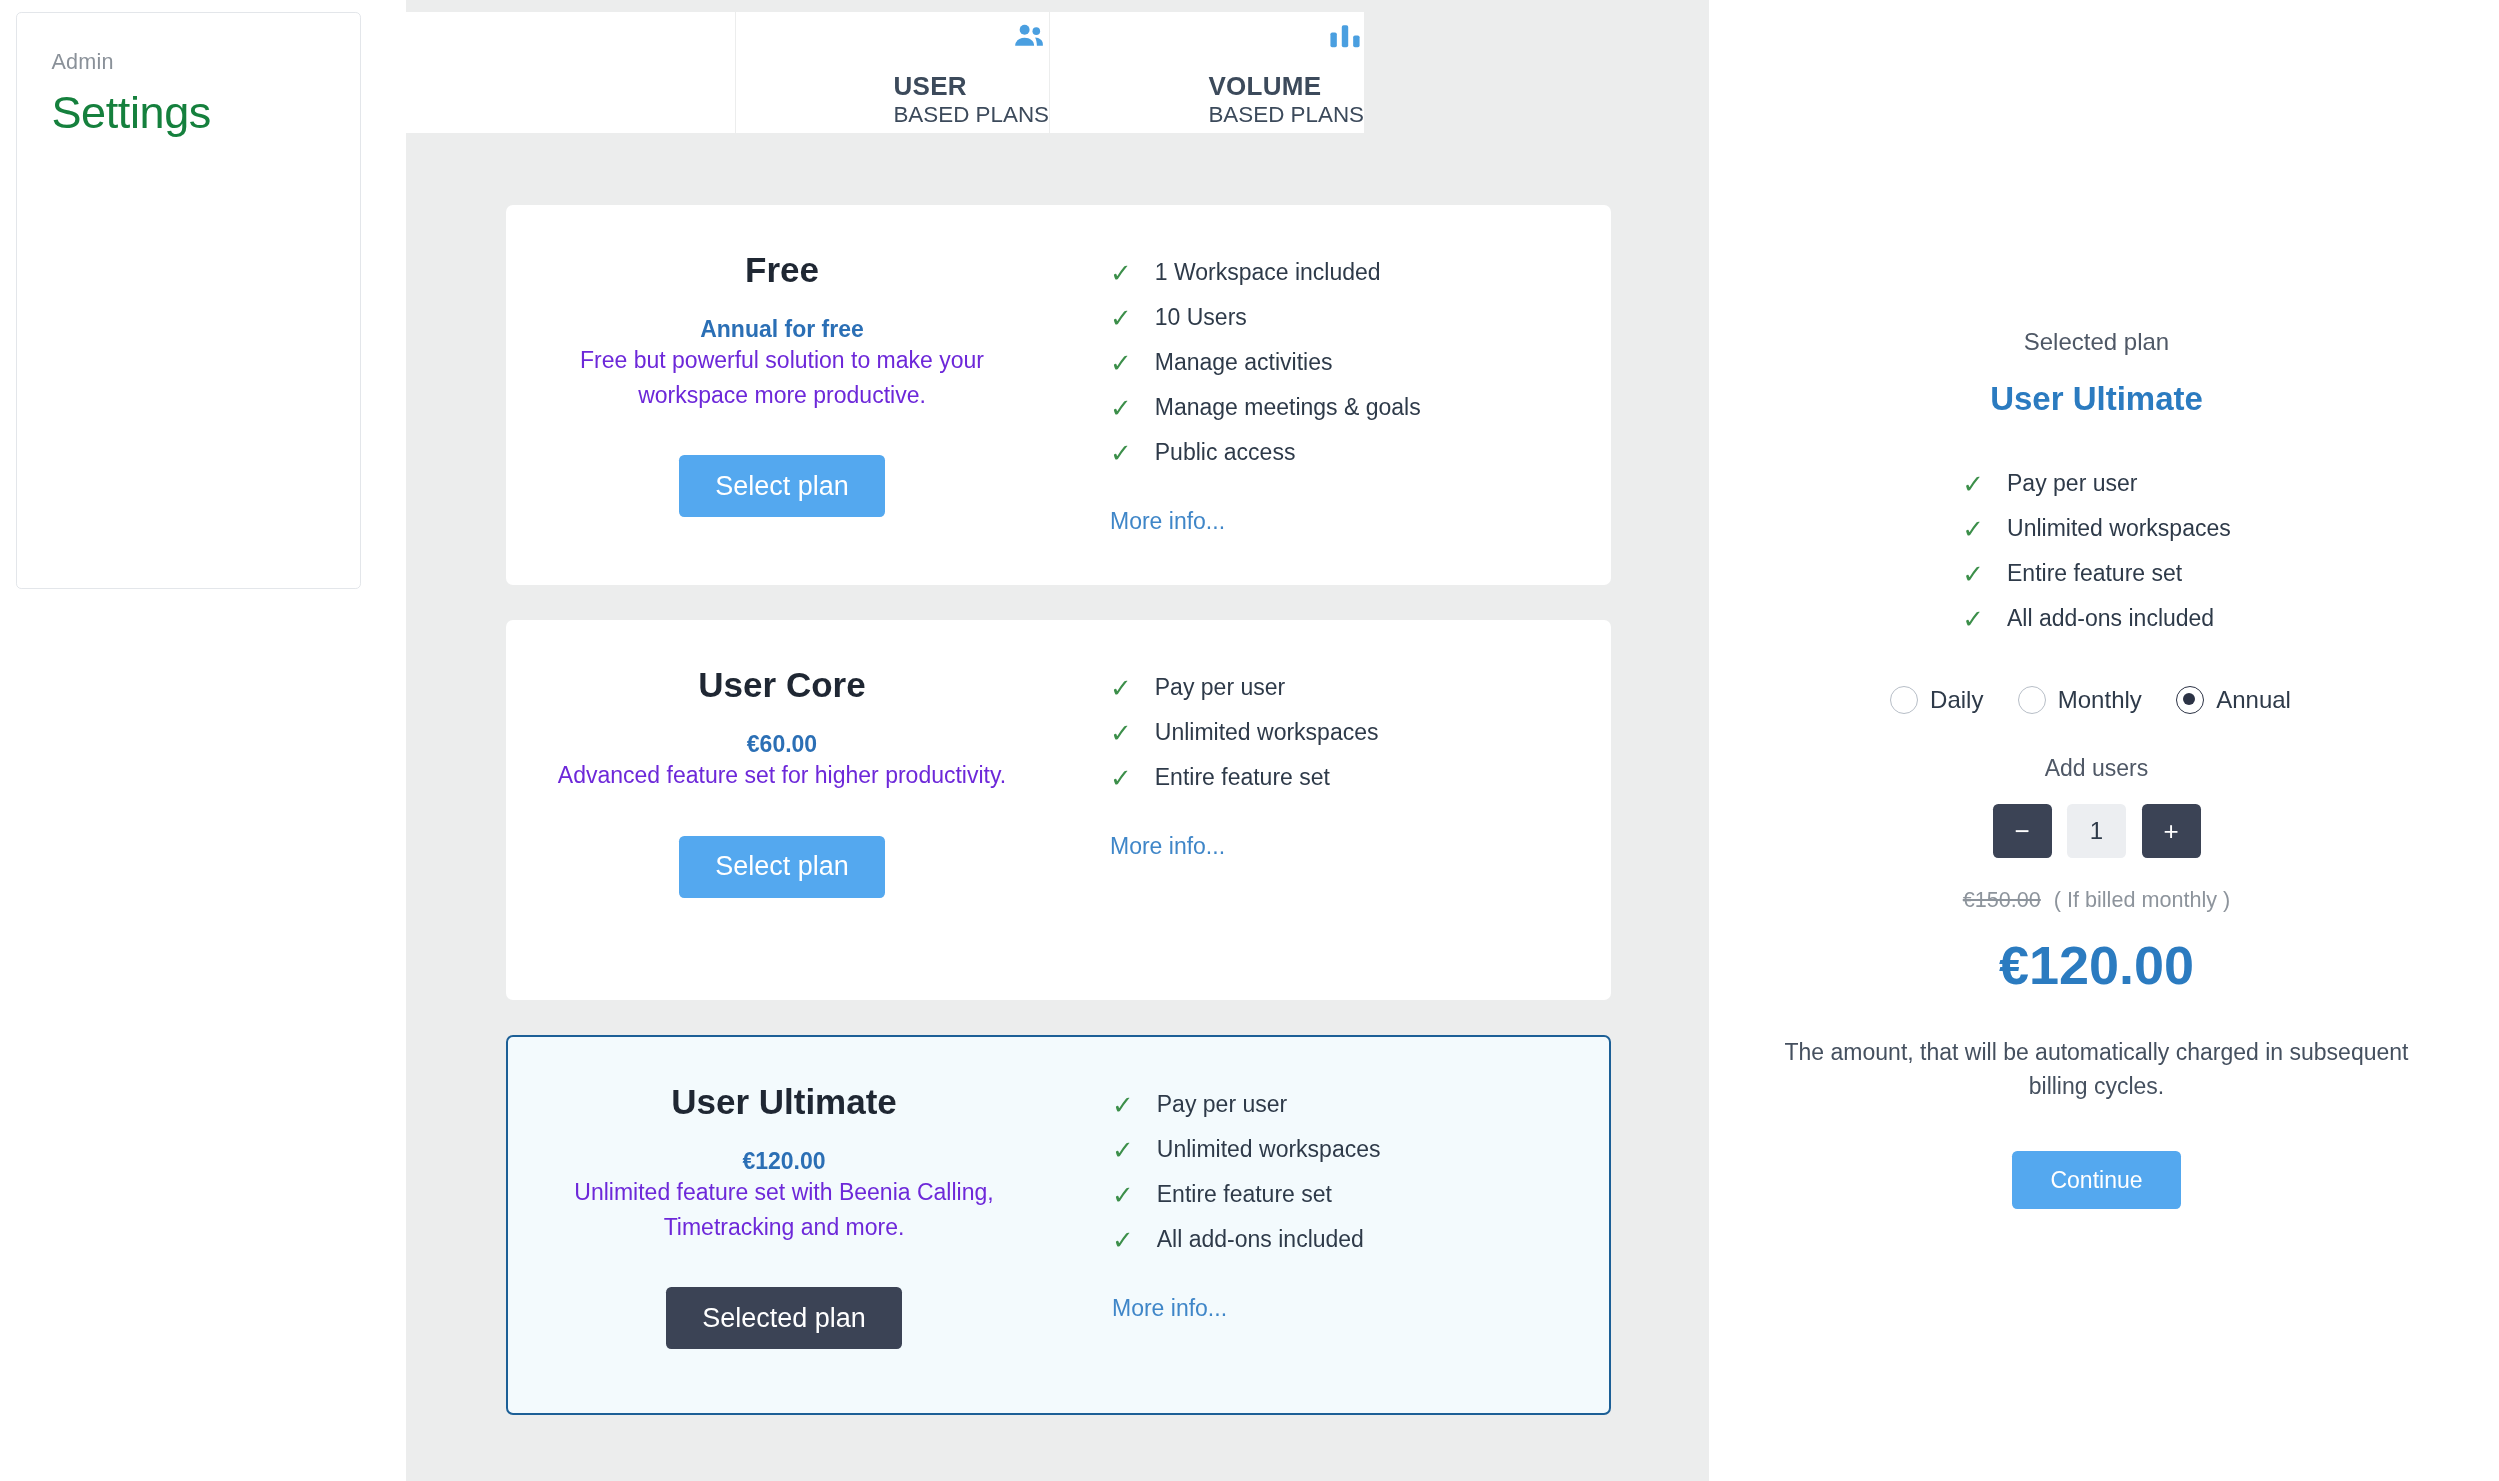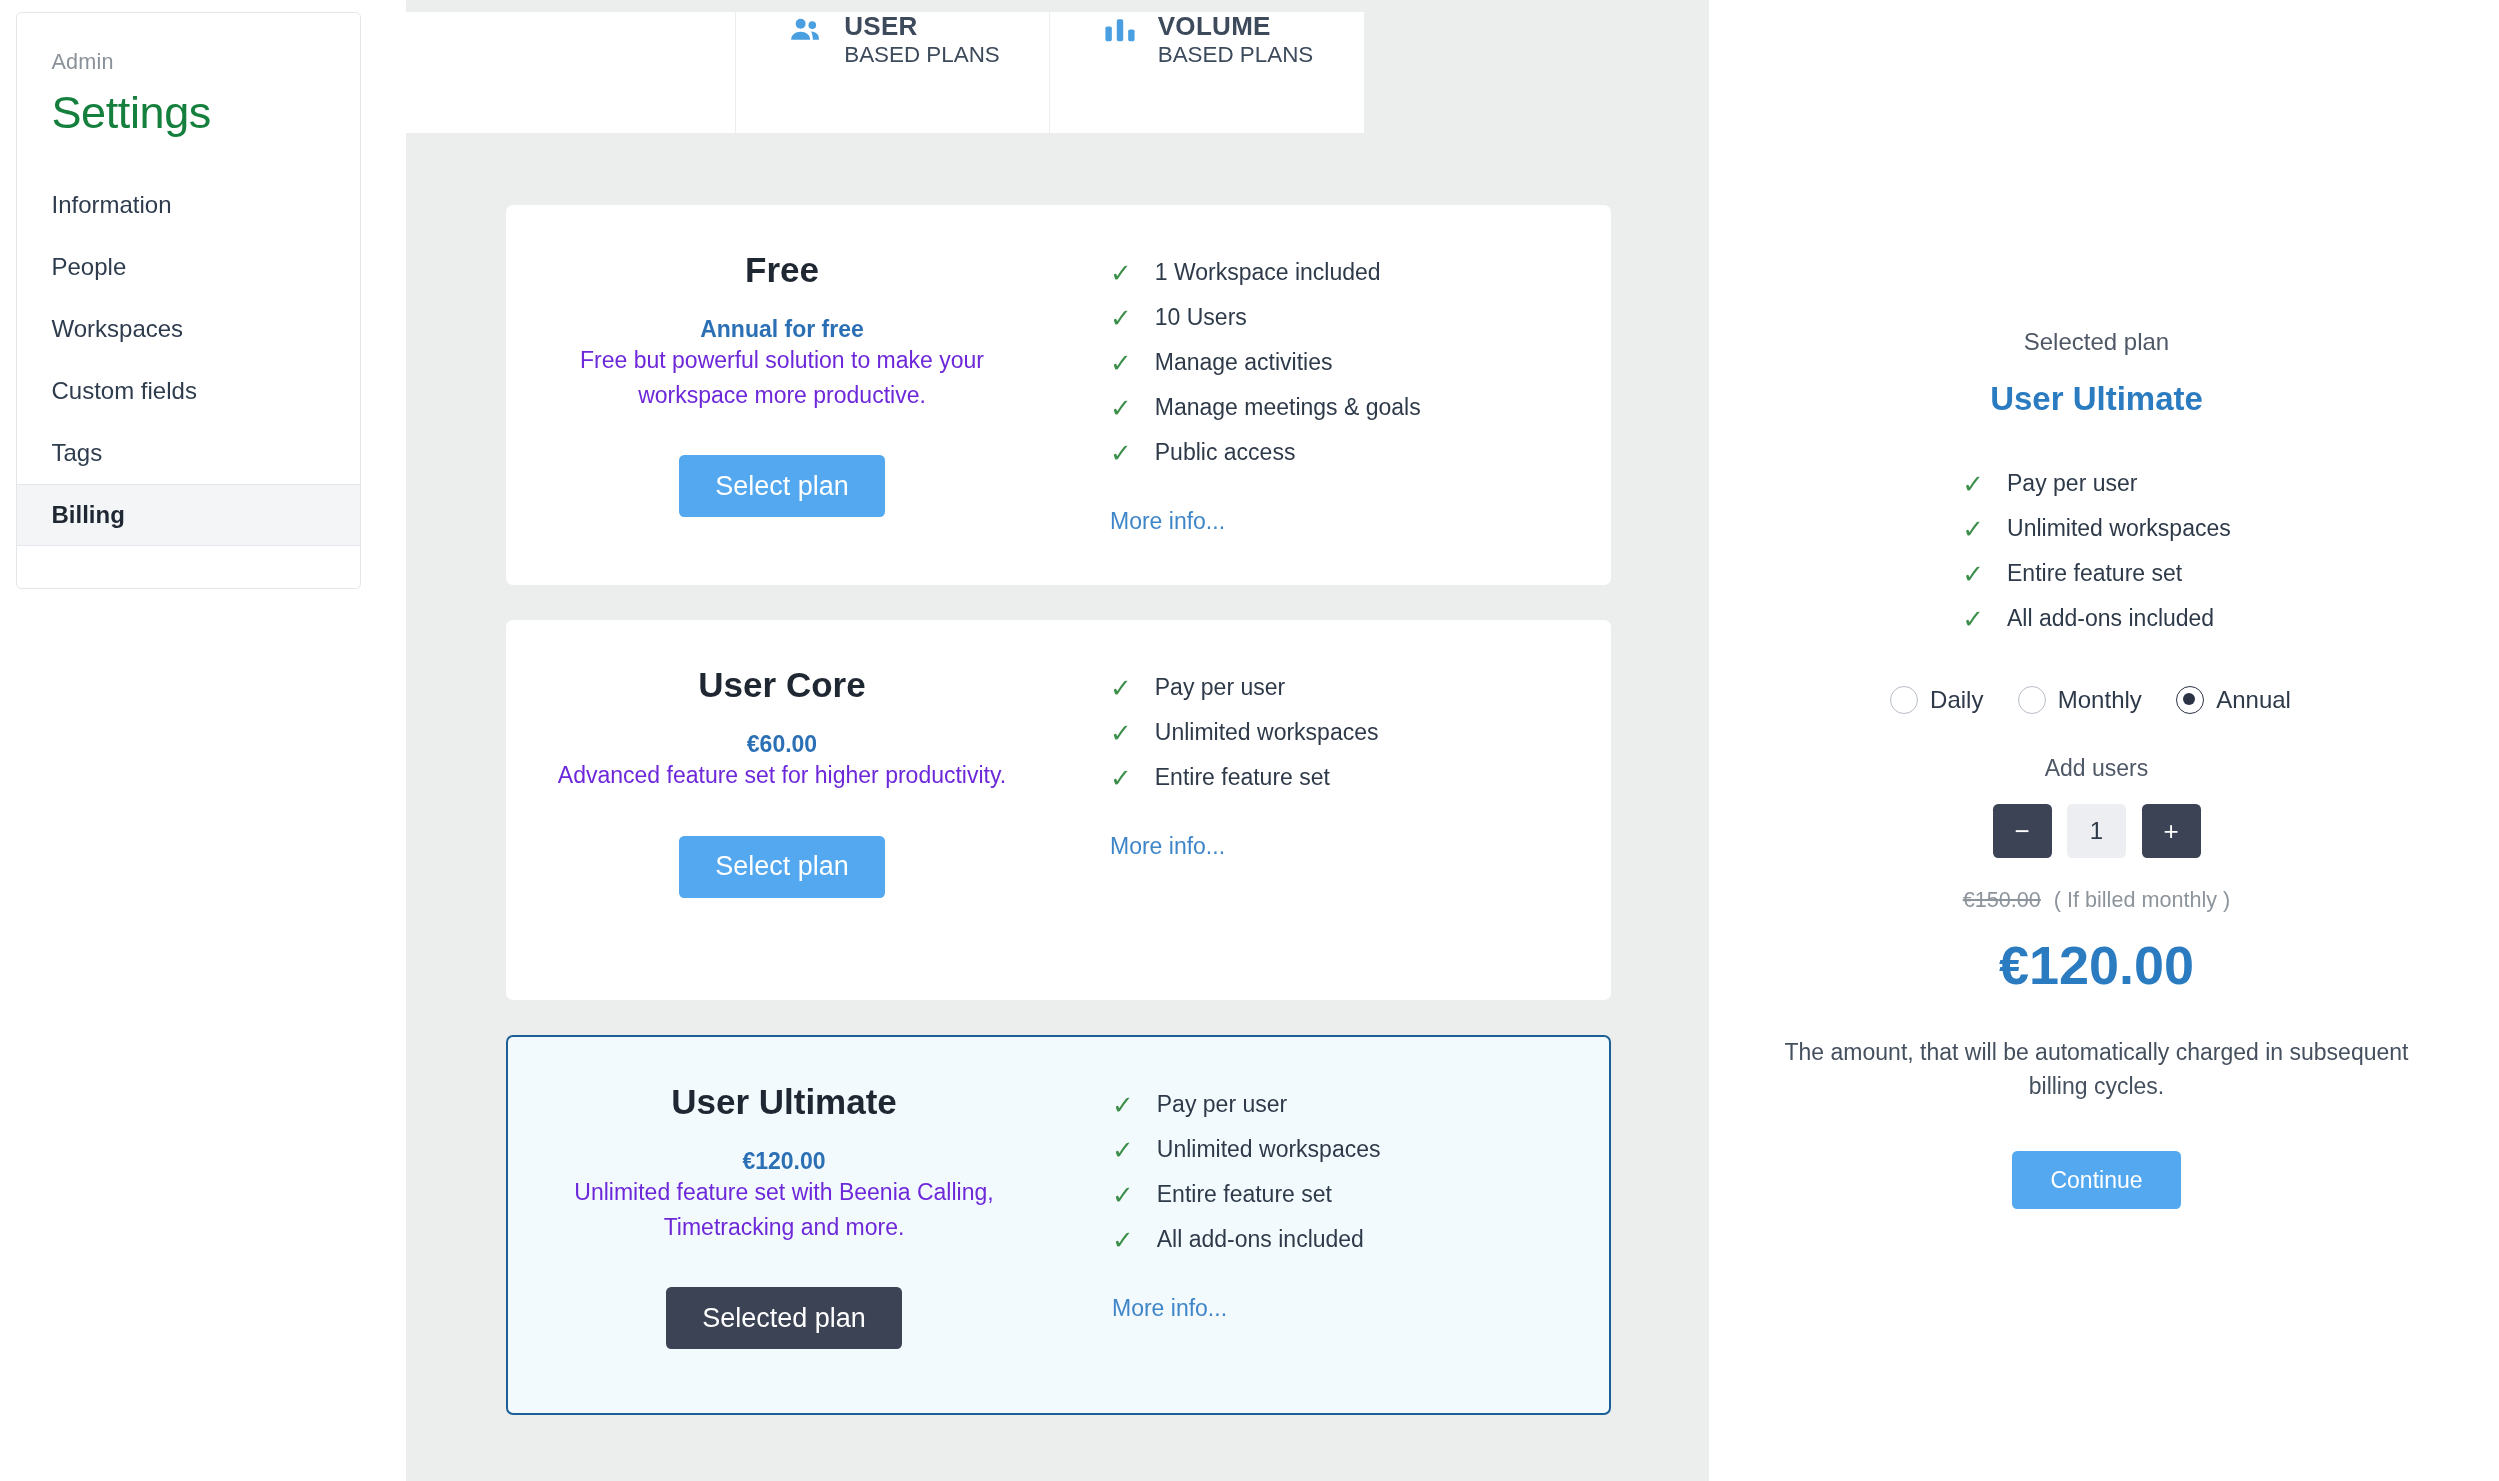--- a/index.html
+++ b/index.html
@@ -76,24 +76,25 @@
     left: 0;
     top: 12px;
     width: 958px;
     height: 121px;
     display: flex;
   }
   .tab {
     height: 121px;
     background: #ffffff;
     display: flex;
-    align-items: flex-start;
+    align-items: flex-end;
     justify-content: center;
     cursor: pointer;
     gap: 19px;
+    flex-direction: column;
   }
   .tab.spacer {
     width: 330px;
     background: #ffffff;
     border-right: 0.9px solid #eceded;
     cursor: default;
   }
   .tab.t-user { width: 314px; border-right: 0.9px solid #eceded; }
   .tab.t-volume { width: 314px; }
   .tab-label {
@@ -324,40 +325,20 @@
   }
 </style>
 </head>
 <body>
 
 <div class="app">
 
   <div class="sidebar">
     <div class="sidebar-admin">Admin</div>
     <div class="sidebar-title">Settings</div>
-    <div class="sidebar-nav">
-      <div class="nav-item">
-        <span>Information</span>
-      </div>
-      <div class="nav-item">
-        <span>People</span>
-      </div>
-      <div class="nav-item">
-        <span>Workspaces</span>
-      </div>
-      <div class="nav-item">
-        <span>Custom fields</span>
-      </div>
-      <div class="nav-item">
-        <span>Tags</span>
-      </div>
-      <div class="nav-item active">
-        <span>Billing</span>
-      </div>
-    </div>
   </div>
 
   <div class="main">
 
     <div class="tabs">
       <div class="tab spacer"></div>
 
       <div class="tab t-user">
         <span class="tab-icon">
           <svg width="40" height="35" viewBox="0 0 24 24" fill="currentColor">

